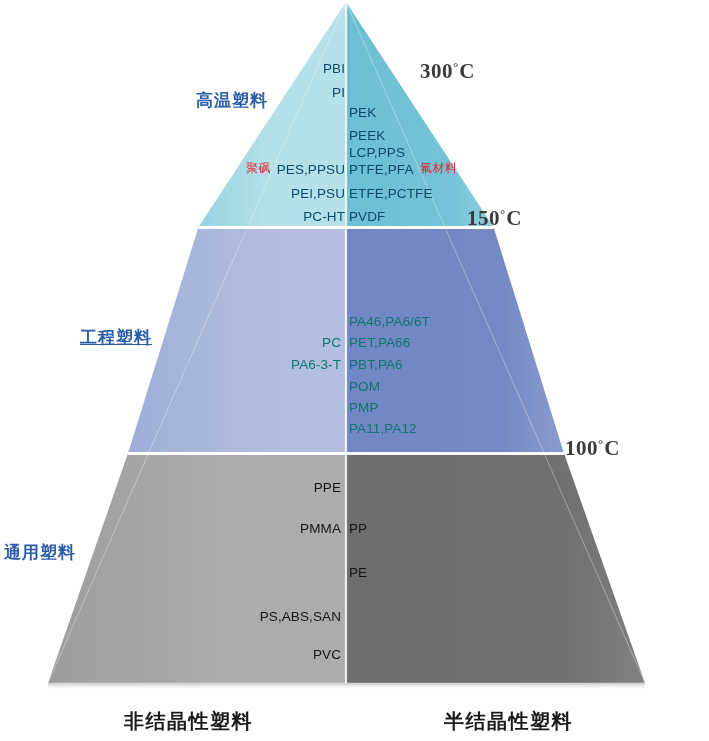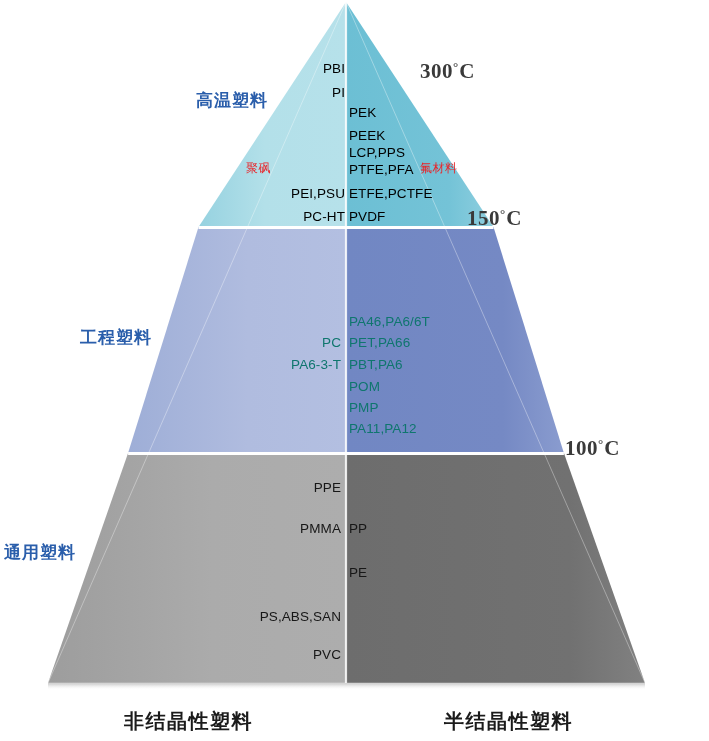--- a/index.html
+++ b/index.html
@@ -30,21 +30,21 @@
   }
 
   
   .mat {
     font-size: 13.5px;
     letter-spacing: 0.1px;
   }
   .mat-left  { text-align: right; }
   .mat-right { text-align: left; }
 
-  .mat-hi   { color: #000000; }
+  .mat-hi   { color: #0c4a6e; }
   .mat-eng  { color: #0f766e; }
   .mat-com  { color: #171717; }
 
   
   .cat {
     font-size: 17px;
     font-weight: bold;
     color: #2a5eab;
     letter-spacing: 1px;
   }
@@ -142,31 +142,32 @@
 
     <line x1="346" y1="2" x2="346" y2="683" stroke="#ffffff" stroke-width="2.2" opacity="0.85"></line>
 
     <polygon points="346,2 645,683 48,683" fill="none" stroke="#ffffff" stroke-width="1" opacity="0.35"></polygon>
   </svg>
 
   <div class="lbl cat" style="left:196px; top:92px;">高温塑料</div>
 
   <div class="lbl mat mat-left mat-hi" style="left:0; width:345px; top:62px;">PBI</div>
   <div class="lbl mat mat-left mat-hi" style="left:0; width:345px; top:86px;padding-left:20px;">PI</div>
+  <div class="lbl mat mat-left mat-hi" style="left:0; width:345px; top:163px;">PES,PPSU</div>
   <div class="lbl mat mat-left mat-hi" style="left:0; width:345px; top:187px;">PEI,PSU</div>
   <div class="lbl mat mat-left mat-hi" style="left:0; width:345px; top:210px;">PC-HT</div>
 
   <div class="lbl mat mat-right mat-hi" style="left:349px; top:106px;">PEK</div>
   <div class="lbl mat mat-right mat-hi" style="left:349px; top:129px;">PEEK</div>
   <div class="lbl mat mat-right mat-hi" style="left:349px; top:146px;">LCP,PPS</div>
   <div class="lbl mat mat-right mat-hi" style="left:349px; top:163px;">PTFE,PFA</div>
   <div class="lbl mat mat-right mat-hi" style="left:349px; top:187px;">ETFE,PCTFE</div>
   <div class="lbl mat mat-right mat-hi" style="left:349px; top:210px;">PVDF</div>
 
-  <div class="lbl cat" style="left:80px; top:329px;">工程塑料</div>
+  <div class="lbl cat" style="left:80px; top:329px;text-decoration:underline;">工程塑料</div>
 
   <div class="lbl mat mat-left mat-eng" style="left:0; width:341px; top:336px;">PC</div>
   <div class="lbl mat mat-left mat-eng" style="left:0; width:341px; top:358px;">PA6-3-T</div>
 
   <div class="lbl mat mat-right mat-eng" style="left:349px; top:315px;">PA46,PA6/6T</div>
   <div class="lbl mat mat-right mat-eng" style="left:349px; top:336px;">PET,PA66</div>
   <div class="lbl mat mat-right mat-eng" style="left:349px; top:358px;">PBT,PA6</div>
   <div class="lbl mat mat-right mat-eng" style="left:349px; top:380px;">POM</div>
   <div class="lbl mat mat-right mat-eng" style="left:349px; top:401px;">PMP</div>
   <div class="lbl mat mat-right mat-eng" style="left:349px; top:422px;">PA11,PA12</div>

